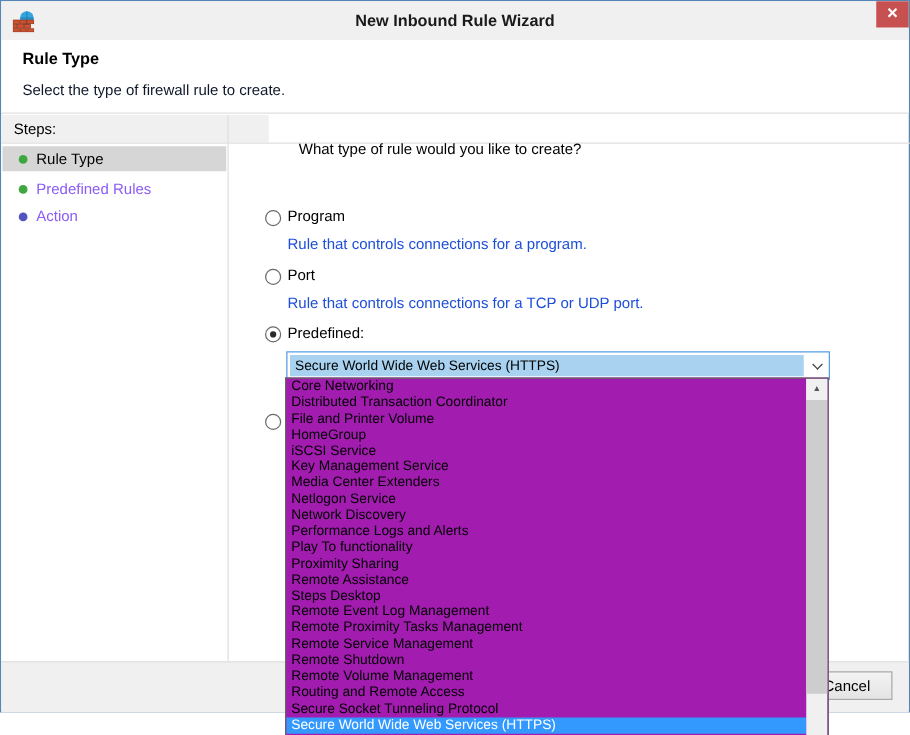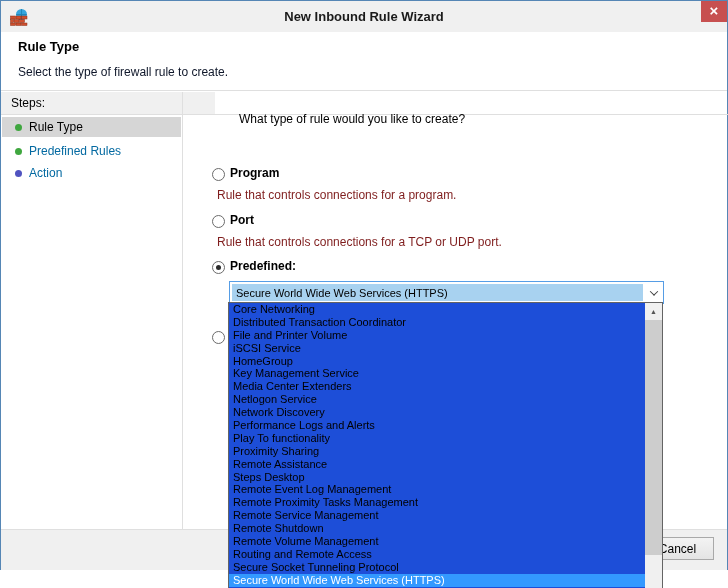--- a/index.html
+++ b/index.html
@@ -25,47 +25,47 @@
 
   
   .sidebar-bg { position:absolute; left:0; top:91px; width:181px; height:437px; background:#ffffff; }
   .steps-band { position:absolute; left:0; top:91px; width:214px; height:22px; background:#f0f0f0;
                 font-size:12px; color:#000; display:flex; align-items:center; padding-left:10px; }
   .steps-underline { position:absolute; left:0; top:113px; width:728px; height:1px; background:#dfdfdf; }
   .sidebar-divider { position:absolute; left:181px; top:91px; width:1px; height:437px; background:#dfdfdf; }
   .step-row { position:absolute; left:1px; width:179px; height:20px; display:flex; align-items:center;
               font-size:12px; cursor:pointer; }
   .step-row.current { background:#d6d6d6; color:#000; }
-  .step-row.link { color:#0369a1; }
+  .step-row.link { color:#8b5cf6; }
   .bullet { width:7px; height:7px; border-radius:50%; margin:0 7px 0 13px; flex:none; }
   .bullet.green { background:#3fa73f; }
   .bullet.purple { background:#5053c0; }
 
   
   .question { position:absolute; left:238px; top:111px; font-size:12px; color:#000; }
   .opt-radio { position:absolute; left:211px; width:13px; height:13px; border:1px solid #6b6b6b;
                border-radius:50%; background:#fff; cursor:pointer; }
   .opt-radio.sel::after { content:""; position:absolute; left:3px; top:3px; width:5px; height:5px;
                border-radius:50%; background:#2b2b2b; }
-  .opt-label { position:absolute; left:229px; font-size:12px; font-weight:bold; color:#000; cursor:pointer; }
-  .opt-desc  { position:absolute; left:216px; font-size:12px; color:#7f1d1d; }
+  .opt-label { position:absolute; left:229px; font-size:12px; font-weight:normal; color:#000; cursor:pointer; }
+  .opt-desc  { position:absolute; left:229px; font-size:12px; color:#1d4ed8; }
 
   
   .combobox { position:absolute; left:228px; top:280px; width:435px; height:23px;
               border:1px solid #569de5; background:#fff; cursor:pointer; }
   .combo-fill { position:absolute; left:2px; top:2px; bottom:2px; right:20px; background:#a8d2f0;
                 display:flex; align-items:center; padding-left:4px; font-size:11px; color:#000;
                 white-space:nowrap; overflow:hidden; }
   .combo-arrow-zone { position:absolute; right:0; top:0; width:19px; height:100%;
                 display:flex; align-items:center; justify-content:center; }
   .chevron { width:6px; height:6px; border-right:1.4px solid #404040; border-bottom:1.4px solid #404040;
              transform:rotate(45deg) translate(-1px,-1px); }
 
   
-  .dropdown { position:absolute; left:228px; top:302px; width:435px; height:287px; background:#1d4ed8;
+  .dropdown { position:absolute; left:228px; top:302px; width:435px; height:287px; background:#a21caf;
               border:1px solid #646464; z-index:10; overflow:hidden; }
   .dd-item { height:12.9px; line-height:12.9px; font-size:11px; padding-left:4px;
              width:calc(100% - 17px); white-space:nowrap; overflow:hidden; color:#000; cursor:default; }
   .dd-item.hl { background:#3399ff; color:#ffffff; }
   .dd-scrollbar { position:absolute; right:0; top:0; width:17px; height:100%; background:#f0f0f0; }
   .dd-scroll-up { position:absolute; left:0; top:0; width:17px; height:17px; background:#f0f0f0;
                   display:flex; align-items:center; justify-content:center; font-size:7px; color:#555;
                   cursor:pointer; }
   .dd-thumb { position:absolute; left:0; top:17px; width:17px; height:235px; background:#cdcdcd; cursor:pointer; }
 
@@ -155,22 +155,22 @@
 
   <div class="footer"></div>
   <div class="cancel-btn">Cancel</div>
 
 </div>
 
 <div class="dropdown">
   <div class="dd-item">Core Networking</div>
   <div class="dd-item">Distributed Transaction Coordinator</div>
   <div class="dd-item">File and Printer Volume</div>
+  <div class="dd-item">HomeGroup</div>
   <div class="dd-item">iSCSI Service</div>
-  <div class="dd-item">HomeGroup</div>
   <div class="dd-item">Key Management Service</div>
   <div class="dd-item">Media Center Extenders</div>
   <div class="dd-item">Netlogon Service</div>
   <div class="dd-item">Network Discovery</div>
   <div class="dd-item">Performance Logs and Alerts</div>
   <div class="dd-item">Play To functionality</div>
   <div class="dd-item">Proximity Sharing</div>
   <div class="dd-item">Remote Assistance</div>
   <div class="dd-item">Steps Desktop</div>
   <div class="dd-item">Remote Event Log Management</div>

